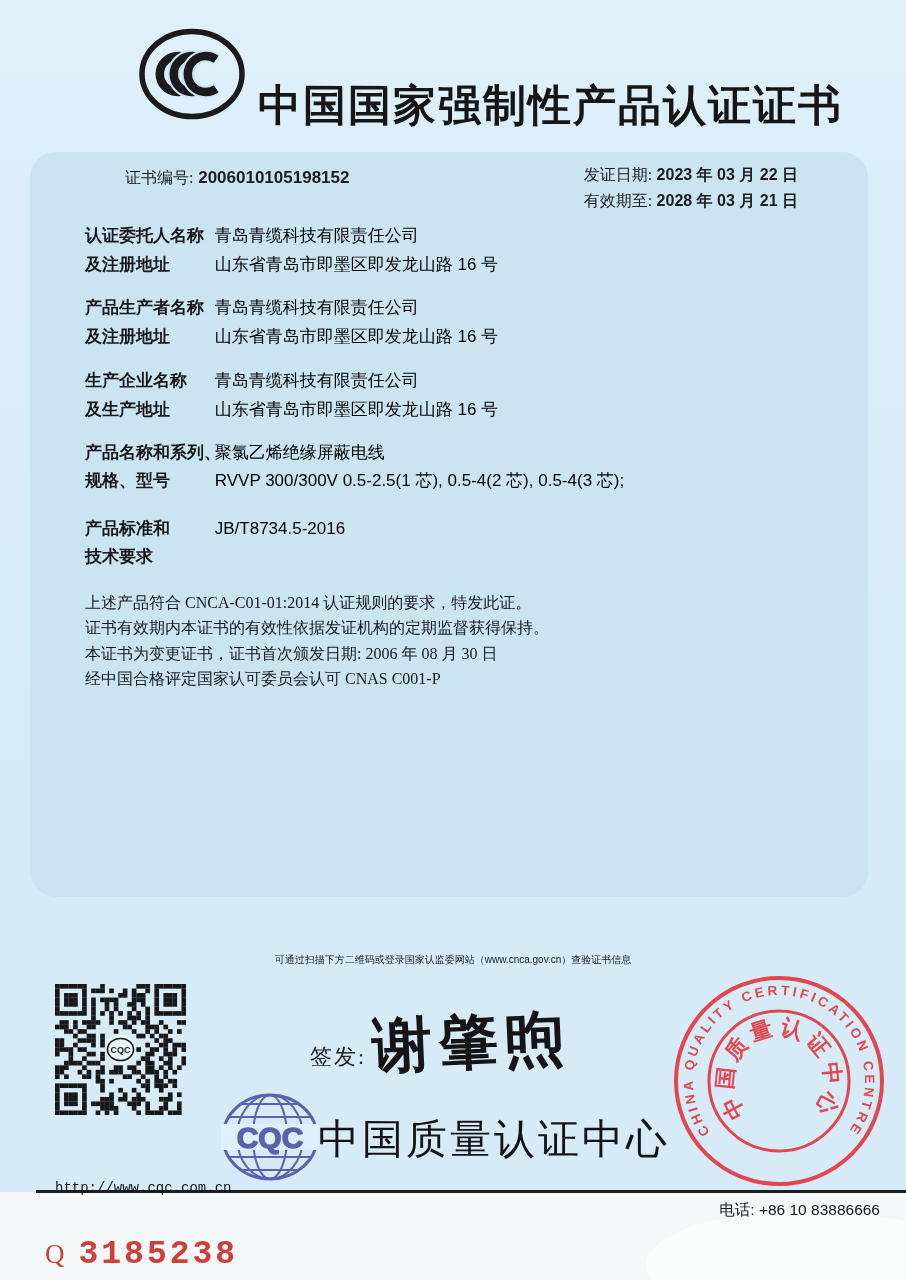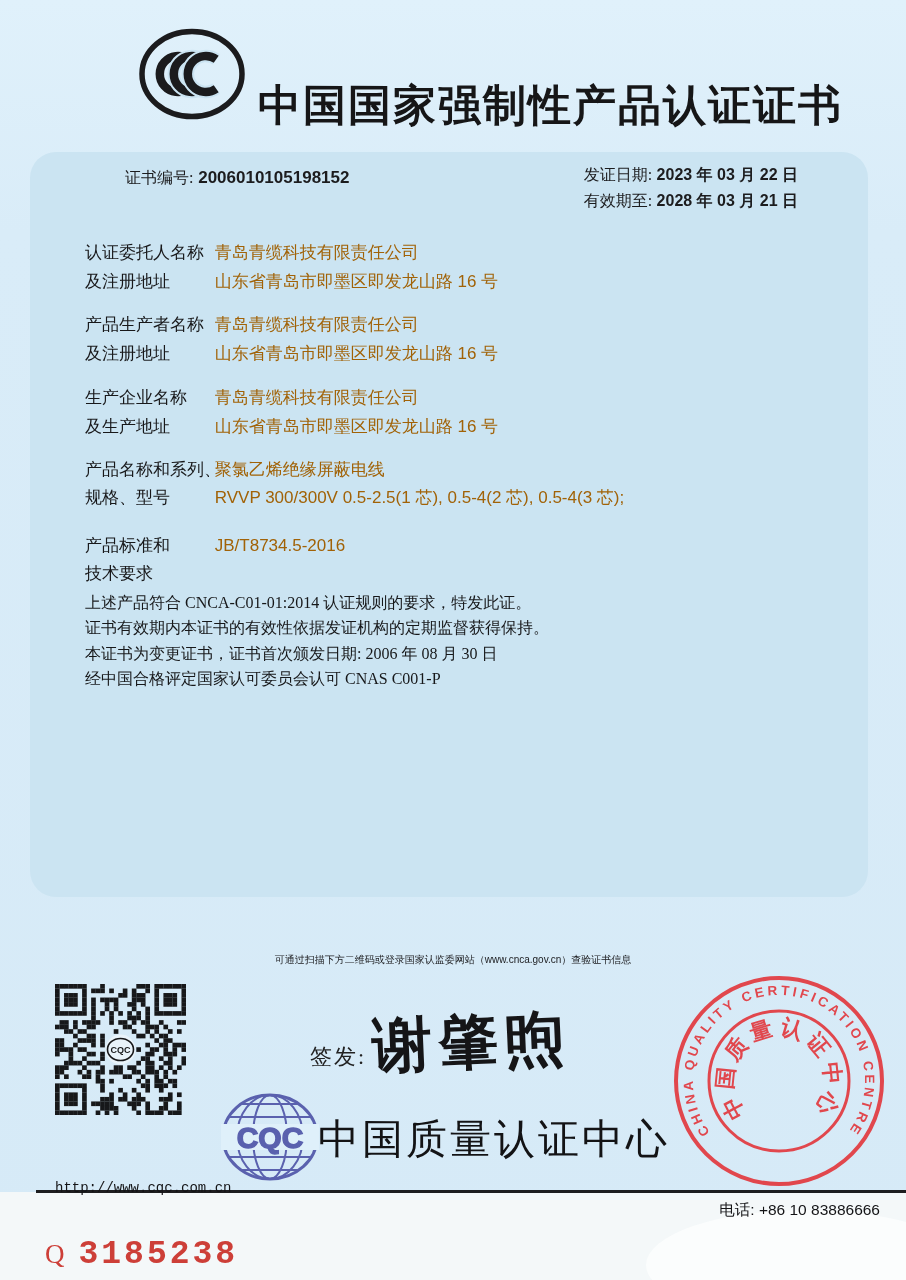--- a/index.html
+++ b/index.html
@@ -25,22 +25,22 @@
     position:absolute; left:30px; top:152px; width:838px; height:745px;
     background:#cbe4f2; border-radius:26px;
   }
 
   .cert-no{position:absolute; left:95px; top:16px; font-size:17px;}
   .cert-no .lbl{font-size:16px;}
   .dates{position:absolute; right:70px; top:10px; font-size:16px; line-height:26px; text-align:right;}
   .dates .val{font-weight:600; font-family:"Liberation Sans",sans-serif;}
 
   .frow{position:absolute; left:55px; width:740px; font-size:17px; white-space:nowrap;}
-  .frow .flabel{display:inline-block; width:125px; font-weight:400; color:#18181a;margin-top:17px;}
-  .frow .fvalue{color:#a16207;}
+  .frow .flabel{display:inline-block; width:125px; font-weight:700; color:#18181a;}
+  .frow .fvalue{color:#000000;}
 
   .statements{position:absolute; left:55px; top:438px; font-size:16px; line-height:25.3px; color:#17181a; white-space:nowrap;}
 
   
   .verify{position:absolute; left:0; right:0; top:953px; text-align:center; font-size:10px; color:#202124;}
 
   
   .qr{position:absolute; left:55px; top:984px;}
 
   

